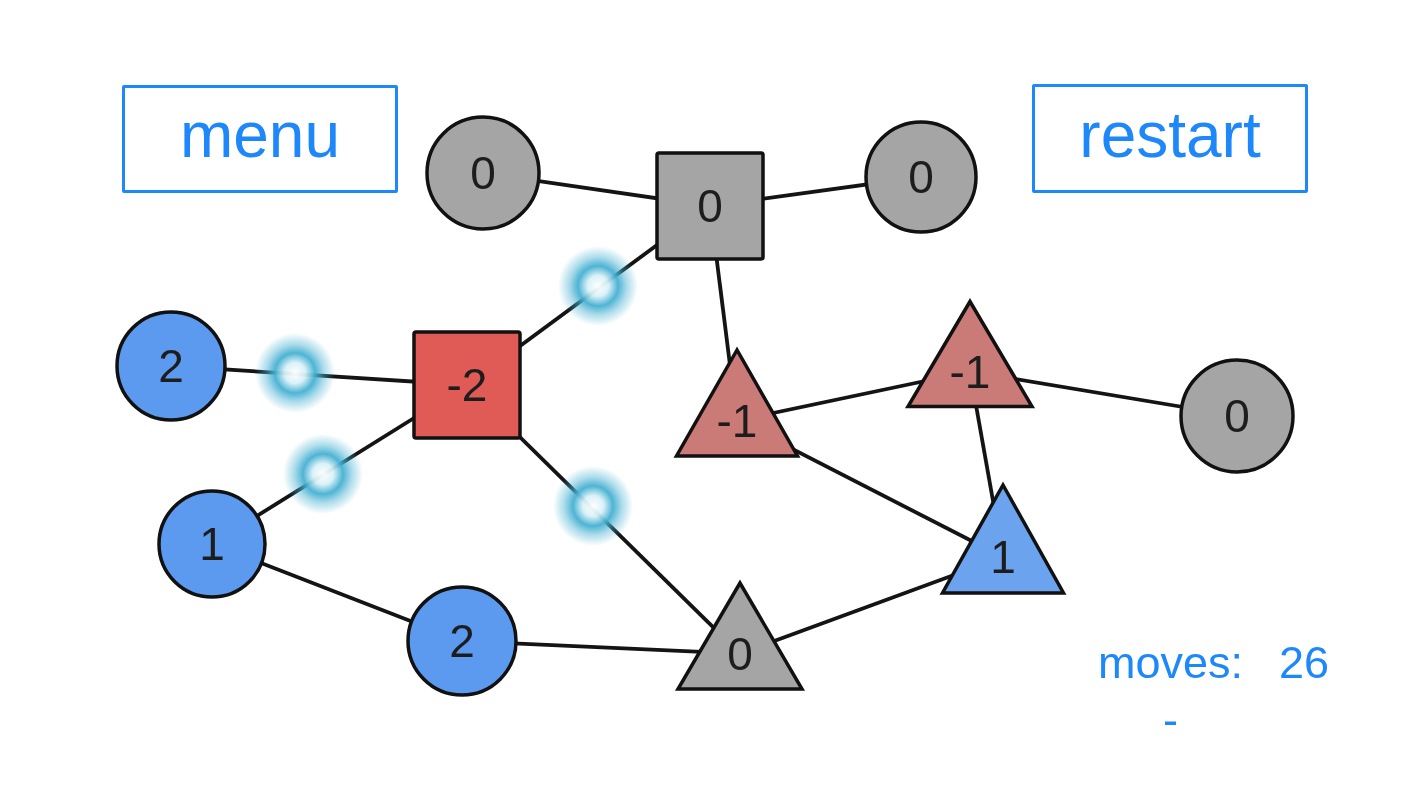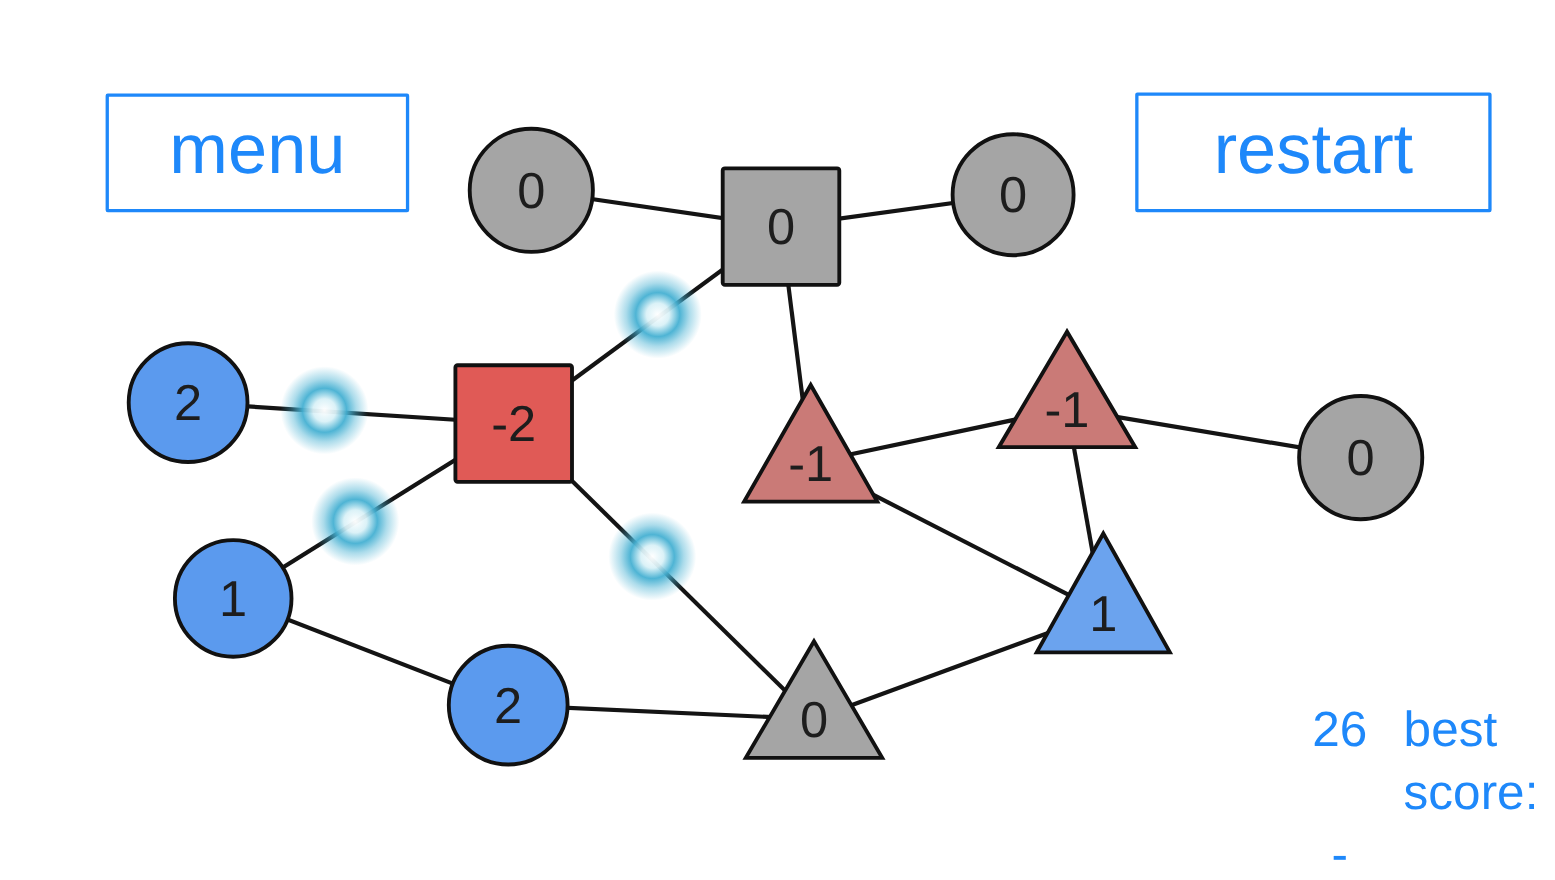--- a/index.html
+++ b/index.html
@@ -24,22 +24,22 @@
     background: transparent;
     font-family: "Liberation Sans", sans-serif;
     font-weight: 300;
     font-size: 64px;
     line-height: 1;
     border-radius: 2px;
     cursor: pointer;
     padding: 0 0 8px 0;
     box-sizing: border-box;
   }
-  .btn.menu    { left: 96px; top: 85px;  width: 276px; height: 108px; }
-  .btn.restart { left: 1032px; top: 84px; width: 324px; height: 109px; }
+  .btn.menu    { left: 122px; top: 85px;  width: 276px; height: 108px; }
+  .btn.restart { left: 1032px; top: 84px; width: 276px; height: 109px; }
 
   #graph {
     position: absolute;
     left: 0; top: 0;
     width: 1414px; height: 800px;
   }
   #graph text {
     font-family: "Liberation Sans", sans-serif;
     font-weight: 300;
     fill: #1d1d1d;
@@ -123,18 +123,18 @@
         <polygon points="1003,485 942.5,593 1063.5,593" fill="#6ba3ee" stroke="#111111" stroke-width="3.5"></polygon>
         <text x="1003" y="557.36" text-anchor="middle" dominant-baseline="central" font-size="46" fill="#1d1d1d">1</text>
         <circle cx="462" cy="641" r="54" fill="#5b9aee" stroke="#111111" stroke-width="3.5"></circle>
         <text x="462" y="641" text-anchor="middle" dominant-baseline="central" font-size="46" fill="#1d1d1d">2</text>
         <polygon points="740,583 678,689 802,689" fill="#a5a5a5" stroke="#111111" stroke-width="3.5"></polygon>
         <text x="740" y="654.02" text-anchor="middle" dominant-baseline="central" font-size="46" fill="#1d1d1d">0</text>
       </g>
   </svg>
 
   <div class="stats">
+    <span class="lbl">moves:</span>
     <span class="val">26</span>
-    <span class="lbl">best score:</span>
     <span class="val">-</span>
   </div>
 
 </div>
 
 </body></html>

